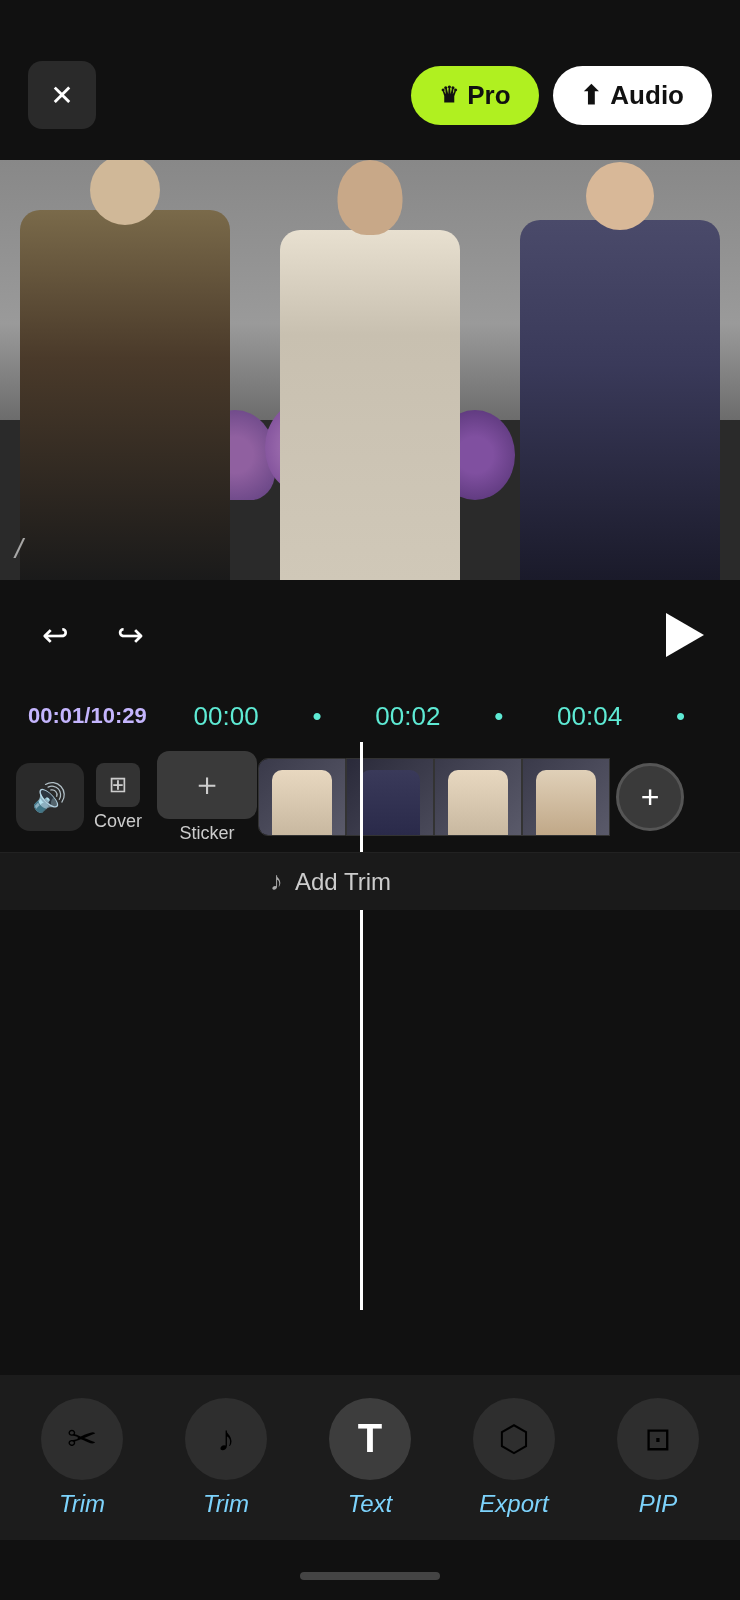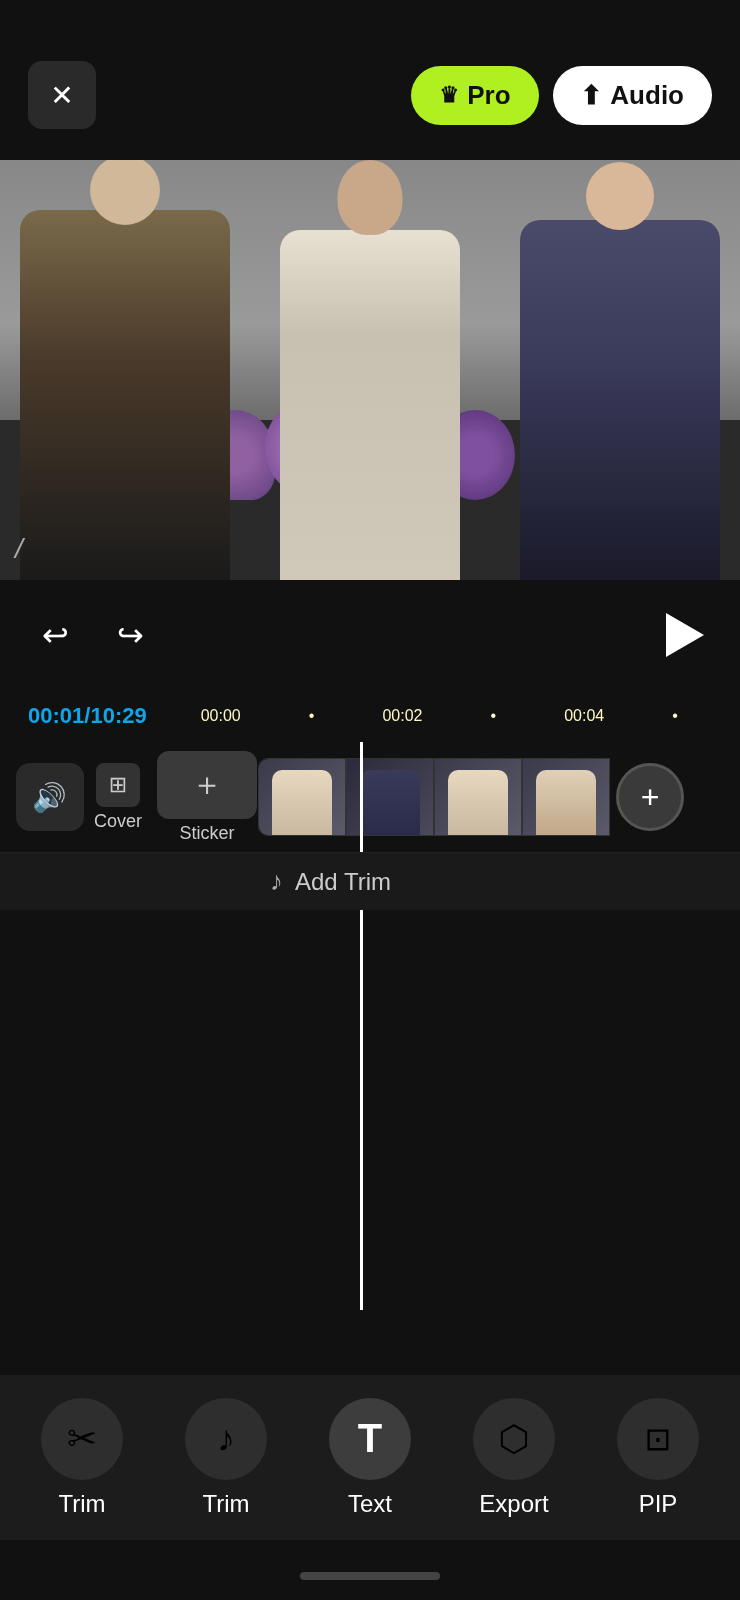--- a/index.html
+++ b/index.html
@@ -217,34 +217,34 @@
     #time-ruler {
       height: 52px;
       background: #111;
       display: flex;
       align-items: center;
       padding: 0 28px;
       position: relative;
     }
     .time-current {
       font-size: 22px;
-      color: #0ea5e9;
+      color: #c4b5fd;
       font-weight: 600;
       white-space: nowrap;
     }
     .time-markers {
       flex: 1;
       display: flex;
       align-items: center;
       justify-content: space-around;
       margin-left: 20px;
     }
     .time-marker {
-      color: #fef9c3;
-      font-size: 16px;
+      color: #5eead4;
+      font-size: 26px;
     }
 
     
     #track-area {
       height: 110px;
       position: relative;
       overflow: hidden;
     }
     .track-playhead {
       position: absolute;
@@ -396,21 +396,21 @@
       cursor: pointer;
       width: 130px;
     }
     .tool-icon-wrap {
       width: 82px; height: 82px;
       background: #2e2e2e;
       border-radius: 50%;
       display: flex; align-items: center; justify-content: center;
       font-size: 36px;
     }
-    .tool-label { color: #ffffff; font-size: 24px; }
+    .tool-label { color: #7dd3fc; font-size: 24px; font-style: italic; }
 
     
     .tool-btn.active .tool-icon-wrap {
       background: #3a3a3a;
     }
 
     
     #bottom-handle {
       position: absolute;
       bottom: 20px;

